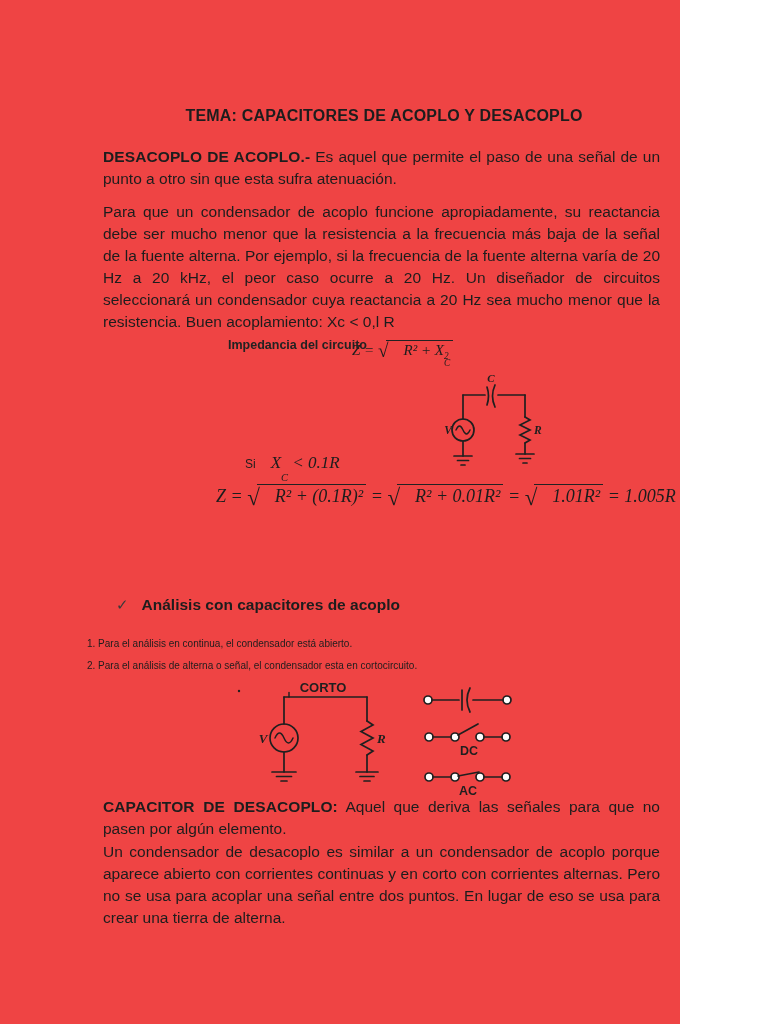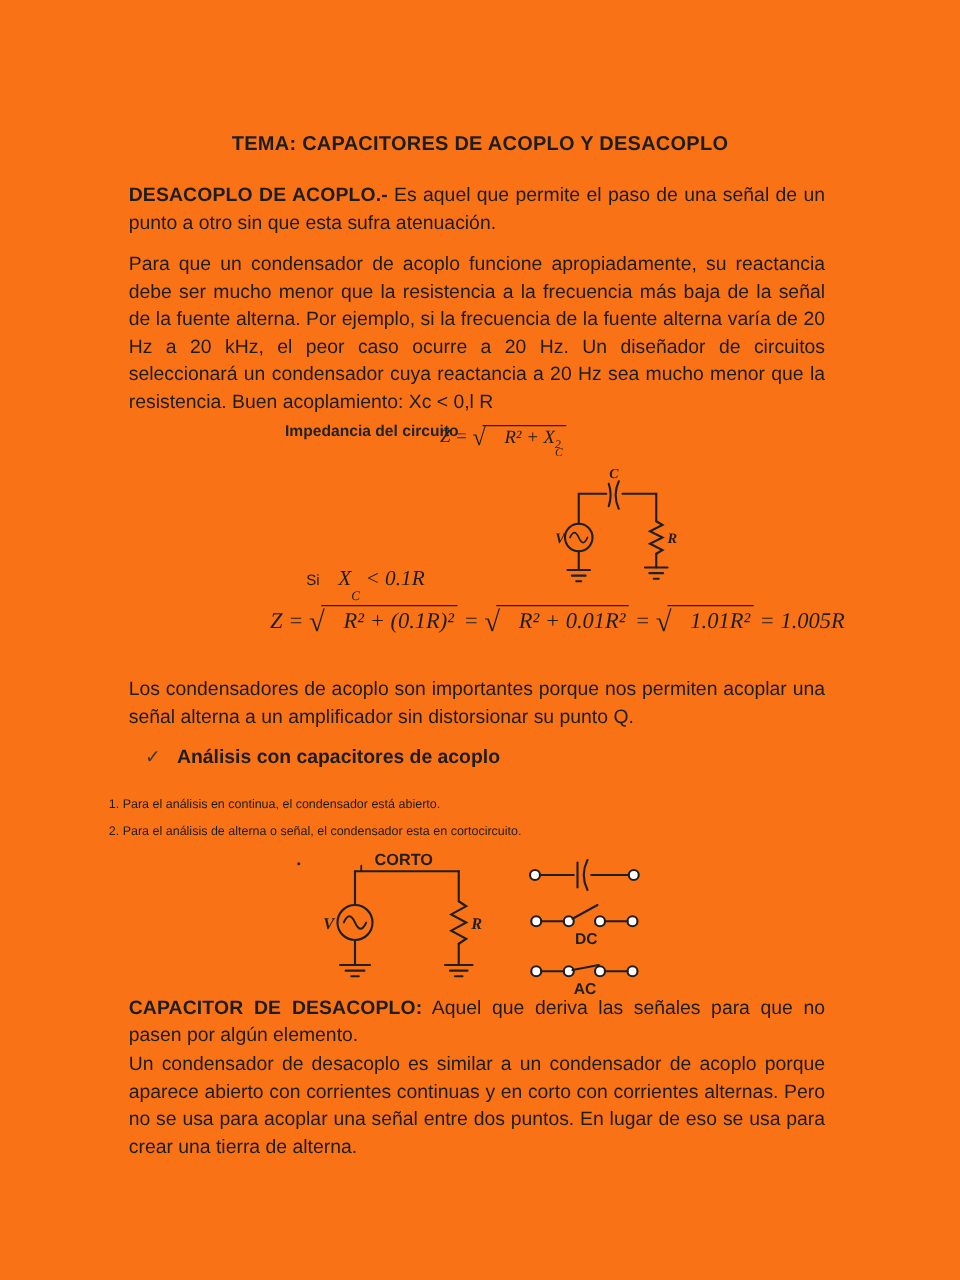--- a/index.html
+++ b/index.html
@@ -1,16 +1,16 @@
 <!DOCTYPE html>
 <html><head>
 <meta charset="utf-8">
 <style>
   html,body{margin:0;padding:0;background:#ffffff;}
-  .page{position:relative;width:768px;height:1024px;background:#f97316;
+  .page{position:relative;width:680px;height:1024px;background:#ef4444;
         font-family:"Liberation Sans",sans-serif;color:#1d1d1d;overflow:hidden;}
   .abs{position:absolute;}
   .para{left:103px;width:557px;font-size:15.5px;line-height:22px;text-align:justify;}
   .para b{letter-spacing:.1px;}
   .doc-title{left:0;width:768px;text-align:center;font-weight:bold;font-size:16px;letter-spacing:.2px;}
   .check-row{left:116px;display:flex;align-items:baseline;gap:13px;font-size:15.5px;}
   .check-glyph{color:#3a3a3a;font-size:15px;}
   .check-title{font-weight:bold;}
   .list-block{left:87px;width:590px;font-size:10px;line-height:22px;}
   .math{font-family:"Liberation Serif",serif;font-style:italic;white-space:nowrap;}
@@ -71,21 +71,20 @@
     <span class="si-word">Si</span><span>X</span><span class="ss" style="vertical-align:-0.6em;">
         <span></span>
         <span>C</span>
       </span><span> &lt; 0.1R</span>
   </div>
 
   <div class="abs math" style="left:216px;top:486px;font-size:18px;">
     <span>Z = </span><span class="sqrt">√</span><span class="rad">R² + (0.1R)²</span><span> = </span><span class="sqrt">√</span><span class="rad">R² + 0.01R²</span><span> = </span><span class="sqrt">√</span><span class="rad">1.01R²</span><span> = 1.005R</span>
   </div>
 
-  <div class="abs para" style="top:541px;">Los condensadores de acoplo son importantes porque nos permiten acoplar una señal alterna a un amplificador sin distorsionar su punto Q.</div>
 
   <div class="abs check-row" style="top:596px;">
     <span class="check-glyph">✓</span>
     <span class="check-title">Análisis con capacitores de acoplo</span>
   </div>
 
   <div class="abs list-block" style="top:633px;">
     <div>1. Para el análisis en continua, el condensador está abierto.</div>
     <div>2. Para el análisis de alterna o señal, el condensador esta en cortocircuito.</div>
   </div>

